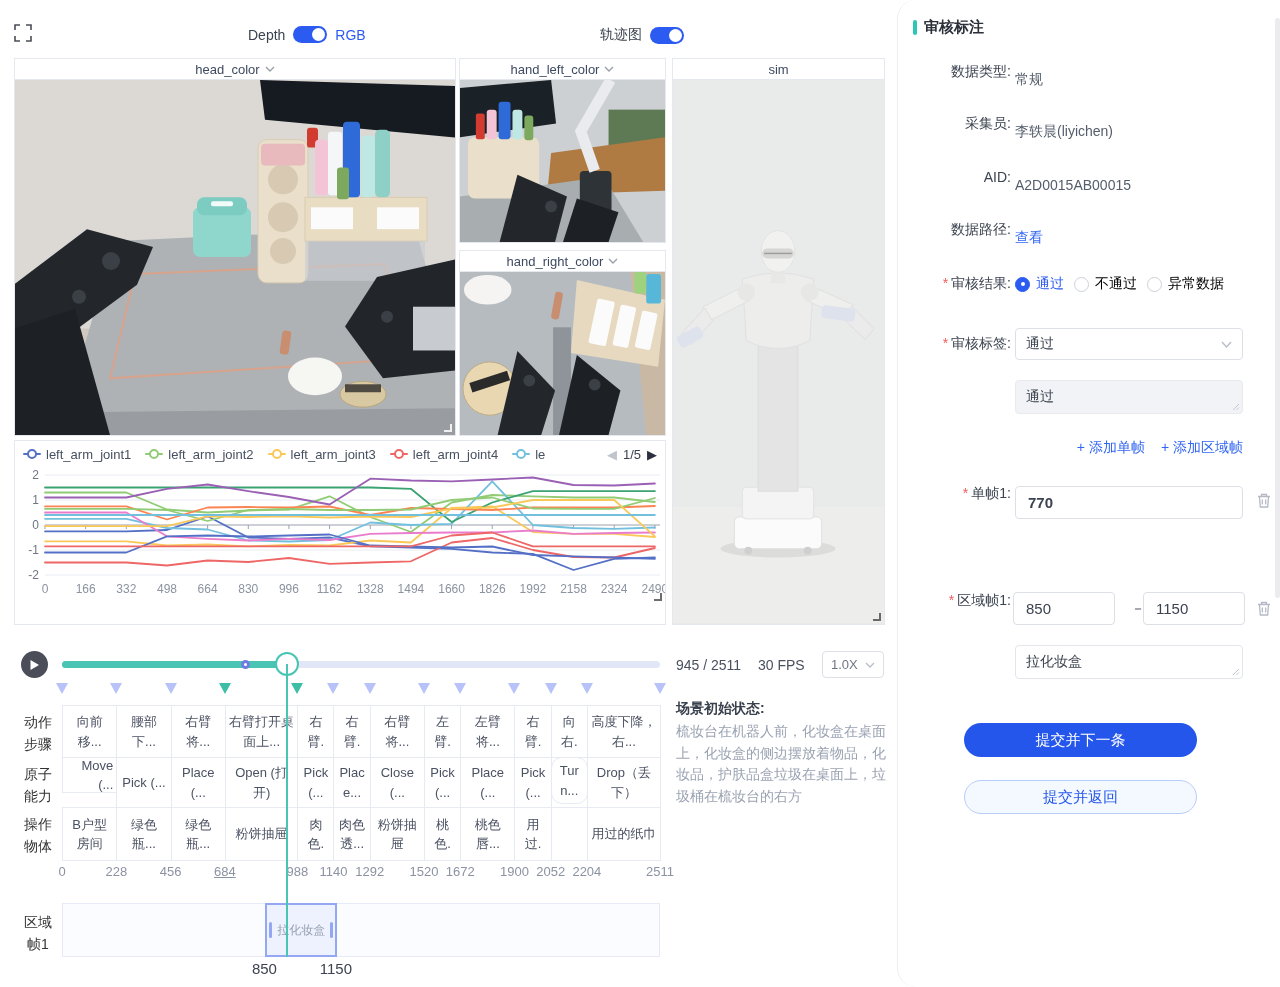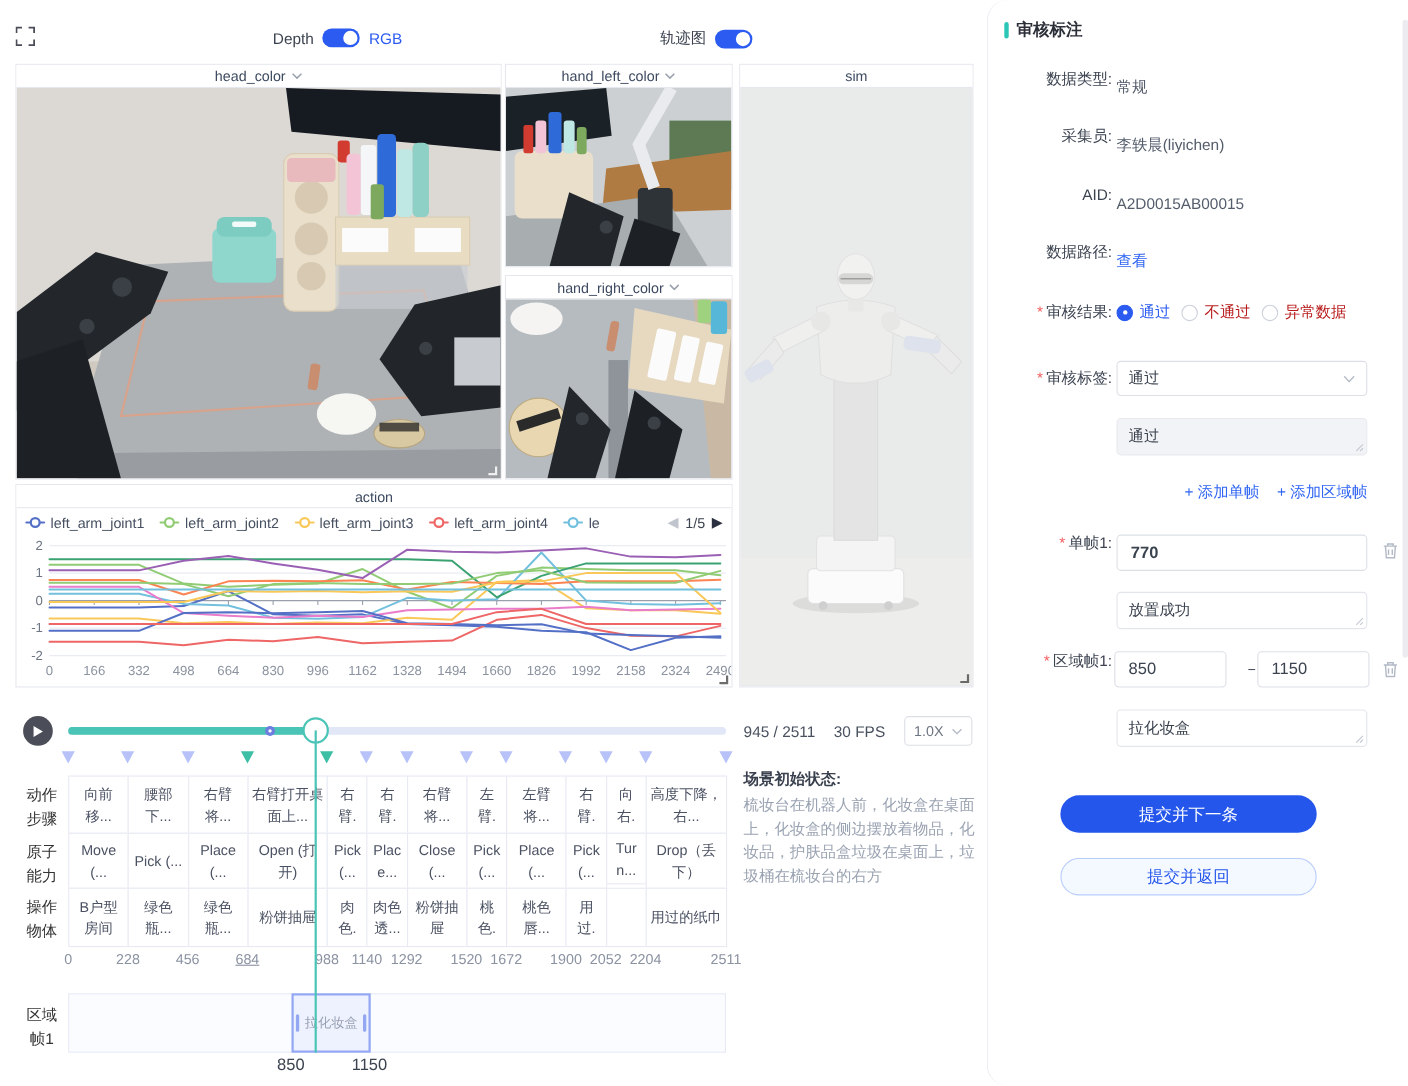--- a/index.html
+++ b/index.html
@@ -81,21 +81,21 @@
   #sidebar { position:absolute; left:897px; top:0; width:383px; height:987px; border-left:1px solid #ededf2; background:#fff;border-radius:19px; }
   .sb-title { position:absolute; left:15px; top:18px; display:flex; align-items:center; gap:7px; }
   .sb-title .bar { width:4px; height:15px; background:#2cc6b7; border-radius:2px; }
   .sb-title .txt { font-size:15px; font-weight:bold; color:#2b2f38; }
   .sb-row { position:absolute; left:0; width:383px; display:flex; align-items:center; }
   .sb-label { position:absolute; right:270px; left:0; text-align:right; font-size:14px; color:#3c4350; }
   .sb-label .star { color:#f25c5c; margin-right:3px; }
   .sb-value { position:absolute; left:117px; font-size:14px; color:#545d6b;margin-top:15px; }
   .sb-link { color:#3166f2; cursor:pointer;text-align:center; }
   .radio-group { position:absolute; left:117px; display:flex; align-items:center; gap:10px; font-size:14px; }
-  .radio-opt { display:flex; align-items:center; gap:6px; cursor:pointer; color:#b91c1c; }
+  .radio-opt { display:flex; align-items:center; gap:6px; cursor:pointer; color:#000000; }
   .radio-circle { width:15px; height:15px; border-radius:50%; border:1px solid #ccd1da; background:#fff; position:relative; }
   .radio-opt.selected .radio-circle { background:#2b5bf0; border-color:#2b5bf0; }
   .radio-opt.selected .radio-circle::after { content:""; position:absolute; left:4.5px; top:4.5px;
     width:4px; height:4px; border-radius:50%; background:#fff; }
   .radio-opt.selected { color:#2b5bf0; }
   .sb-select { position:absolute; left:117px; width:228px; height:32px; border:1px solid #dcdfe6; border-radius:4px;
     display:flex; align-items:center; justify-content:space-between; padding:0 10px; font-size:14px; color:#3c4350;
     background:#fff; cursor:pointer; }
   .sb-textarea { position:absolute; left:117px; width:228px; height:34px; border:1px solid #e2e5ec; border-radius:4px;
     background:#fff; font-size:14px; color:#3c4350; display:flex; align-items:center; padding:0 10px; }
@@ -279,23 +279,20 @@
         <rect x="99" y="190" width="14" height="14" fill="#e8e8e7"></rect>
         <ellipse cx="106" cy="172" rx="17" ry="21" fill="#f1f1f0" stroke="#e2e2e2"></ellipse>
         <rect x="90" y="169" width="32" height="10" rx="5" fill="#d6d6d5"></rect>
         <line x1="92" y1="174" x2="120" y2="174" stroke="#9e9e9e" stroke-width="1.5"></line>
       </svg>
       <div class="corner-mark"></div>
     </div>
   </div>
 
   <div class="panel" id="action-panel" style="left:14px;top:440px;width:652px;height:185px;">
-    <div class="panel-header">
-      <span>action</span>
-    </div>
     <div class="legend-row" id="legend-row">
         <span class="legend-item">
           <span class="legend-glyph">
             <span class="ln" style="background: rgb(84, 112, 198);"></span>
             <span class="cr" style="border-color: rgb(84, 112, 198);"></span>
           </span>
           <span>left_arm_joint1</span>
         </span>
         <span class="legend-item">
           <span class="legend-glyph">
@@ -429,21 +426,21 @@
       <div class="tl-marker" style="left: 544.688px;"></div>
       <div class="tl-marker" style="left: 580.887px;"></div>
       <div class="tl-marker" style="left: 654px;"></div>
     </div>
 
   <div class="row-label" style="top:712px;">动作步骤</div>
   <div class="row-label" style="top:764px;">原子能力</div>
   <div class="row-label" style="top:814px;">操作物体</div>
   <div id="steps-table">
       <div class="step-cell" style="left: 62px; width: 55.2987px; top: 705px; height: 53px;">向前移...</div>
-      <div class="step-cell" style="left: 62px; width: 55.2987px; top: 757px; height: 51px;">Move (...</div>
+      <div class="step-cell" style="left: 62px; width: 55.2987px; top: 757px; height: 36px; text-align: right;">Move (...</div>
       <div class="step-cell" style="left: 62px; width: 55.2987px; top: 807px; height: 54px;">B户型房间</div>
       <div class="step-cell" style="left: 116.299px; width: 55.2987px; top: 705px; height: 53px;">腰部下...</div>
       <div class="step-cell" style="left: 116.299px; width: 55.2987px; top: 757px; height: 51px;">Pick (...</div>
       <div class="step-cell" style="left: 116.299px; width: 55.2987px; top: 807px; height: 54px;">绿色瓶...</div>
       <div class="step-cell" style="left: 170.597px; width: 55.2987px; top: 705px; height: 53px;">右臂将...</div>
       <div class="step-cell" style="left: 170.597px; width: 55.2987px; top: 757px; height: 51px;">Place (...</div>
       <div class="step-cell" style="left: 170.597px; width: 55.2987px; top: 807px; height: 54px;">绿色瓶...</div>
       <div class="step-cell" style="left: 224.896px; width: 73.3982px; top: 705px; height: 53px;">右臂打开桌面上...</div>
       <div class="step-cell" style="left: 224.896px; width: 73.3982px; top: 757px; height: 51px;">Open (打开)</div>
       <div class="step-cell" style="left: 224.896px; width: 73.3982px; top: 807px; height: 54px;">粉饼抽屉</div>
@@ -459,21 +456,21 @@
       <div class="step-cell" style="left: 423.991px; width: 37.1991px; top: 705px; height: 53px;">左臂.</div>
       <div class="step-cell" style="left: 423.991px; width: 37.1991px; top: 757px; height: 51px;">Pick (...</div>
       <div class="step-cell" style="left: 423.991px; width: 37.1991px; top: 807px; height: 54px;">桃色.</div>
       <div class="step-cell" style="left: 460.19px; width: 55.2987px; top: 705px; height: 53px;">左臂将...</div>
       <div class="step-cell" style="left: 460.19px; width: 55.2987px; top: 757px; height: 51px;">Place (...</div>
       <div class="step-cell" style="left: 460.19px; width: 55.2987px; top: 807px; height: 54px;">桃色唇...</div>
       <div class="step-cell" style="left: 514.489px; width: 37.1991px; top: 705px; height: 53px;">右臂.</div>
       <div class="step-cell" style="left: 514.489px; width: 37.1991px; top: 757px; height: 51px;">Pick (...</div>
       <div class="step-cell" style="left: 514.489px; width: 37.1991px; top: 807px; height: 54px;">用过.</div>
       <div class="step-cell" style="left: 550.688px; width: 37.1991px; top: 705px; height: 53px;">向右.</div>
-      <div class="step-cell" style="left: 550.688px; width: 37.1991px; top: 757px; height: 47px;">Turn...</div>
+      <div class="step-cell" style="left: 550.688px; width: 37.1991px; top: 757px; height: 47px; border-radius: 11px;">Turn...</div>
       <div class="step-cell" style="left: 550.688px; width: 37.1991px; top: 807px; height: 54px;"></div>
       <div class="step-cell" style="left: 586.887px; width: 74.1127px; top: 705px; height: 53px;">高度下降，右...</div>
       <div class="step-cell" style="left: 586.887px; width: 74.1127px; top: 757px; height: 51px;">Drop（丢下）</div>
       <div class="step-cell" style="left: 586.887px; width: 74.1127px; top: 807px; height: 54px;">用过的纸巾</div>
     </div>
   <div id="table-axis">
       <div class="axis-label" style="top: 864px; left: 62px;">0</div>
       <div class="axis-label" style="top: 864px; left: 116.299px;">228</div>
       <div class="axis-label" style="top: 864px; left: 170.597px;">456</div>
       <div class="axis-label" style="top: 864px; left: 224.896px; text-decoration: underline;">684</div>
@@ -572,26 +569,20 @@
       <span class="sb-label"><span class="star">*</span><span>单帧1:</span></span>
     </div>
     <div class="sb-input" style="left:117px;top:486px;width:228px;font-weight:bold;">
       <span>770</span>
     </div>
     <div class="trash-btn" style="top:492px;">
       <svg width="16" height="17" viewBox="0 0 16 17" fill="none" stroke="#b3bac6" stroke-width="1.3">
         <path d="M2 4.5 H14 M5.5 4.5 V2.5 H10.5 V4.5 M3.5 4.5 L4.3 15 H11.7 L12.5 4.5 M6.3 7.5 V12.5 M9.7 7.5 V12.5"></path>
       </svg>
     </div>
-    <div class="sb-textarea" style="top:538px;">
-      <span>放置成功</span>
-      <svg class="resize-grip" width="8" height="8" viewBox="0 0 8 8">
-          <path d="M7 1 L1 7 M7 4.5 L4.5 7" stroke="#c4c9d3" stroke-width="1"></path>
-        </svg>
-    </div>
 
     <div class="sb-row" style="top:601px;">
       <span class="sb-label"><span class="star">*</span><span>区域帧1:</span></span>
     </div>
     <div class="sb-input" style="left:115px;top:592px;width:102px;">
       <span>850</span>
     </div>
     <div class="dash" style="top:600px;">－</div>
     <div class="sb-input" style="left:245px;top:592px;width:102px;">
       <span>1150</span>

